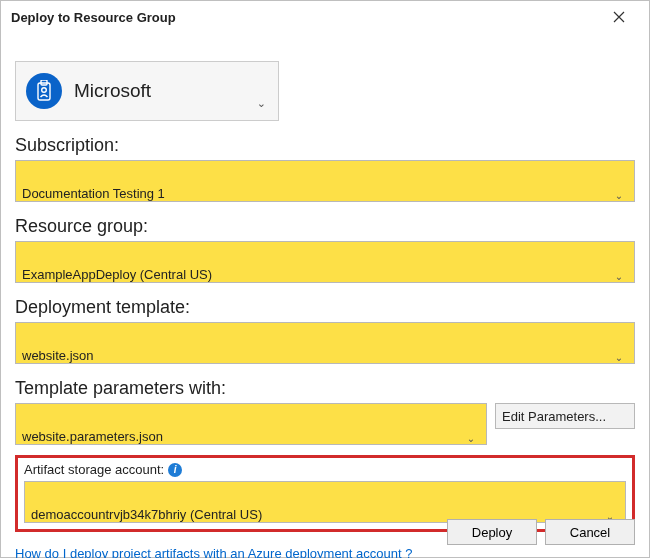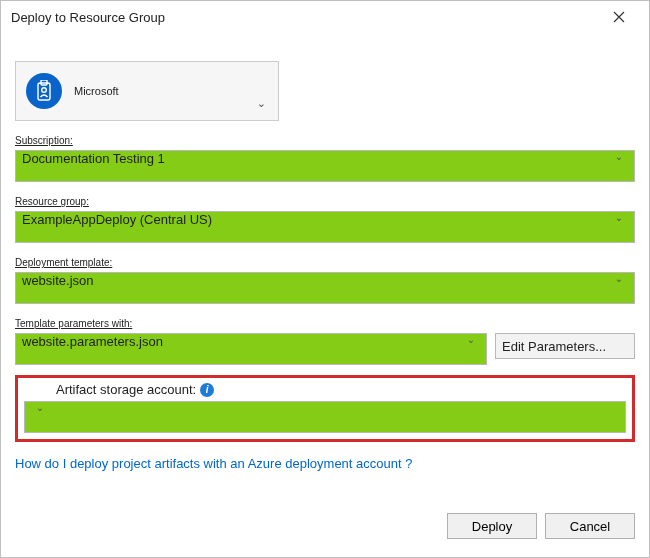--- a/index.html
+++ b/index.html
@@ -16,20 +16,21 @@
     border: 1px solid #bfbfbf;
     position: relative;
     background: #fff;
   }
   .titlebar {
     height: 32px;
     display: flex;
     align-items: center;
     padding: 0 10px 0 10px;
     font-size: 13px;
+    font-weight: bold;
   }
   .titlebar .title { flex: 1; }
   .titlebar .close {
     width: 40px;
     height: 28px;
     display: flex;
     align-items: center;
     justify-content: center;
     cursor: pointer;
     font-size: 14px;
@@ -53,46 +54,45 @@
     width: 36px;
     height: 36px;
     border-radius: 50%;
     background: #0a63c9;
     display: flex;
     align-items: center;
     justify-content: center;
   }
   .account-box .name {
     margin-left: 12px;
-    font-size: 11px;
+    font-size: 19px;
     color: #222;
   }
   .account-box .chev {
     position: absolute;
     right: 12px;
     bottom: 10px;
     font-size: 11px;
     color: #555;
   }
   .field {
     margin-top: 14px;
   }
   .field label {
     display: block;
-    font-size: 10px;
+    font-size: 18px;
     margin-bottom: 4px;
-    text-decoration: underline;
   }
   .combo {
     width: 100%;
-    height: 32px;
+    height: 42px;
     border: 1px solid #b8b8b8;
-    background: #84cc16;
-    display: flex;
-    align-items: flex-start;
+    background: #fde047;
+    display: flex;
+    align-items: flex-end;
     padding: 0 6px;
     position: relative;
     cursor: pointer;
   }
   .combo .value { flex: 1; font-size: 13px; }
   .combo .dd {
     width: 18px;
     text-align: center;
     font-size: 10px;
     color: #555;
@@ -118,21 +118,20 @@
     border: 3px solid #d22b2b;
     padding: 4px 6px 6px 6px;
     margin-top: 10px;
   }
   .highlight-box label {
     display: inline-flex;
     align-items: center;
     gap: 4px;
     font-size: 13px;
     margin-bottom: 4px;
-    margin-left: 32px;
   }
   .info-icon {
     width: 14px;
     height: 14px;
     border-radius: 50%;
     background: #1e7cd6;
     color: #fff;
     font-size: 10px;
     font-weight: bold;
     font-style: italic;
@@ -144,21 +143,21 @@
   .help-link {
     display: block;
     margin-top: 14px;
     color: #0066cc;
     font-size: 13px;
     text-decoration: none;
     cursor: pointer;
   }
   .footer {
     position: absolute;
-    bottom: 18px;
+    bottom: 12px;
     right: 14px;
     display: flex;
     gap: 8px;
   }
   .footer button {
     width: 90px;
     height: 26px;
     border: 1px solid #b0b0b0;
     background: #f0f0f0;
     font-family: inherit;
@@ -233,20 +232,21 @@
         </div>
       </div>
     </div>
 
     <div class="highlight-box">
       <label>
         <span>Artifact storage account:</span>
         <span class="info-icon">i</span>
       </label>
       <div class="combo">
+        <span class="value">demoaccountrvjb34k7bhriy (Central US)</span>
         <span class="dd">⌄</span>
       </div>
     </div>
 
     <a class="help-link">How do I deploy project artifacts with an Azure deployment account ?</a>
 
   </div>
 
   <div class="footer">
     <button>Deploy</button>

